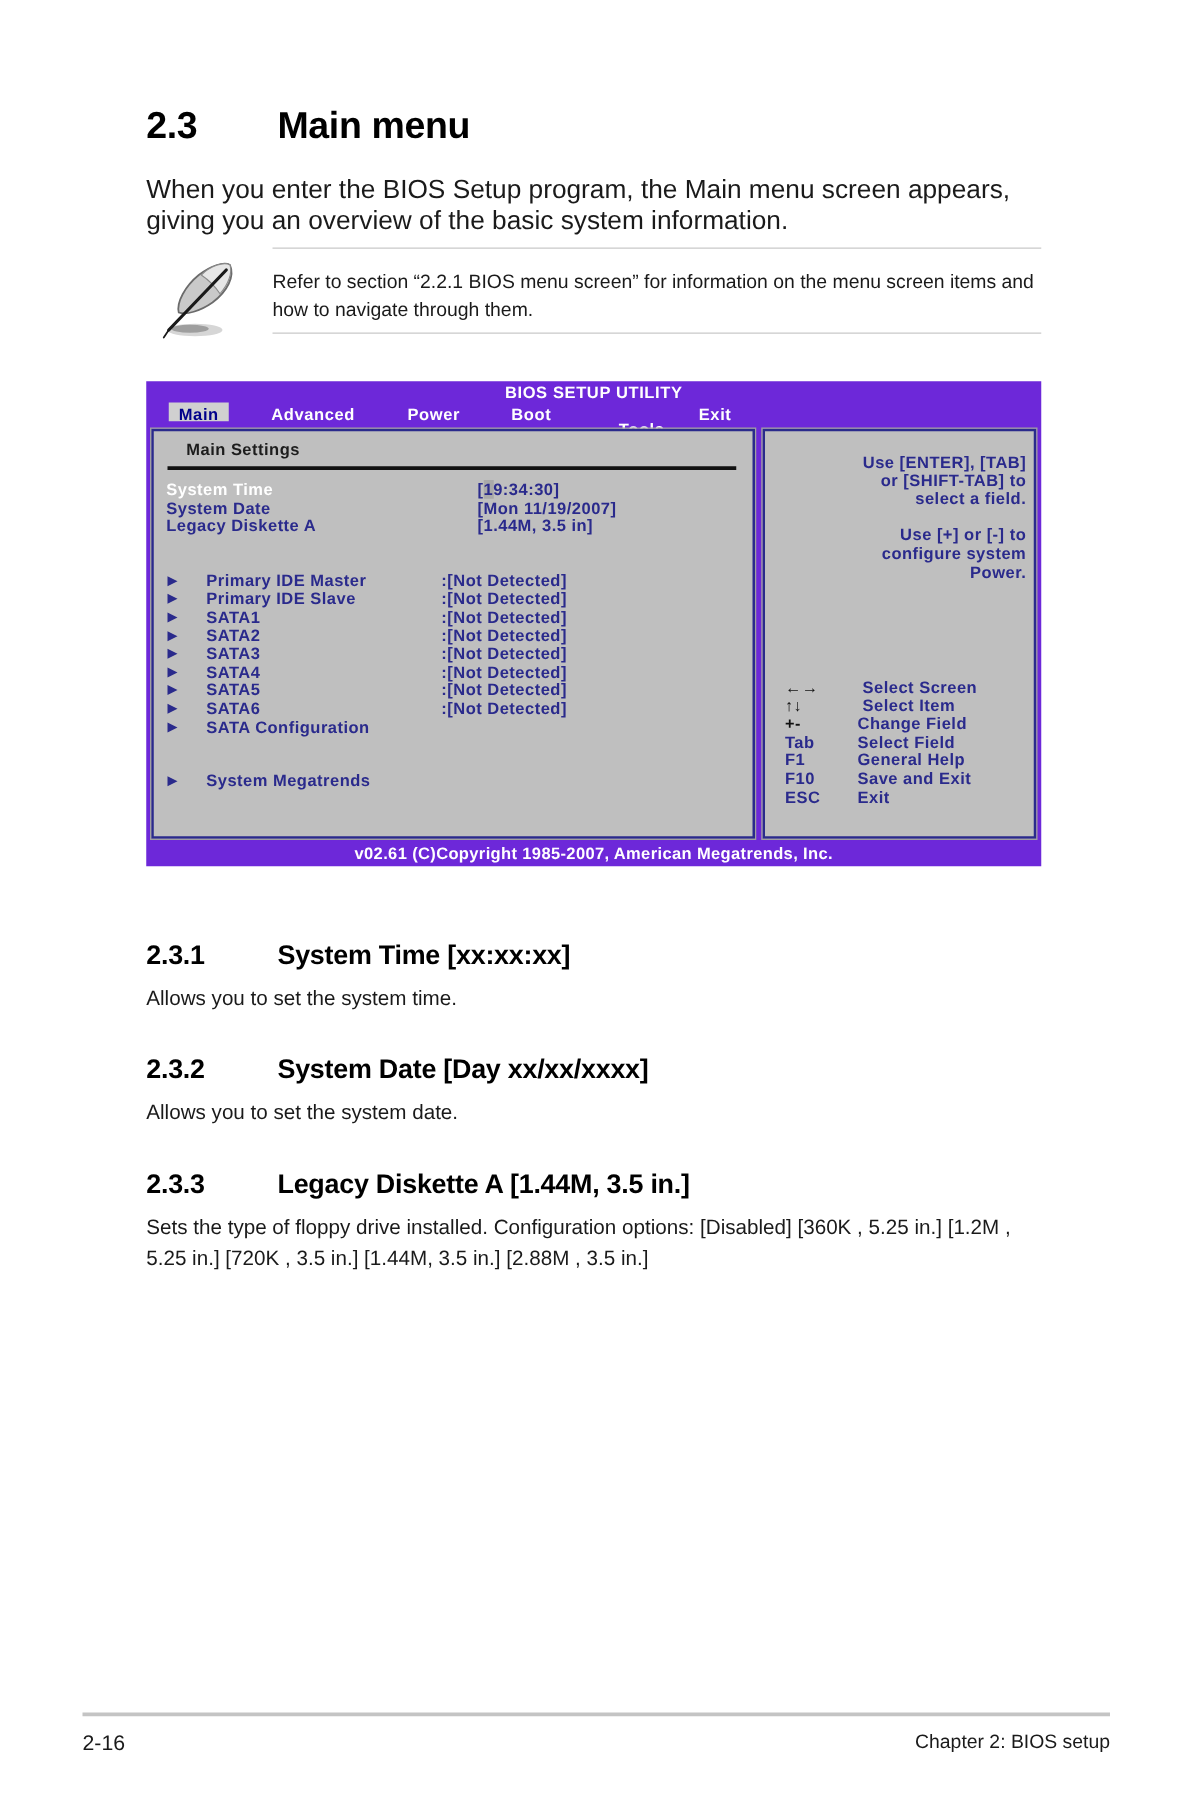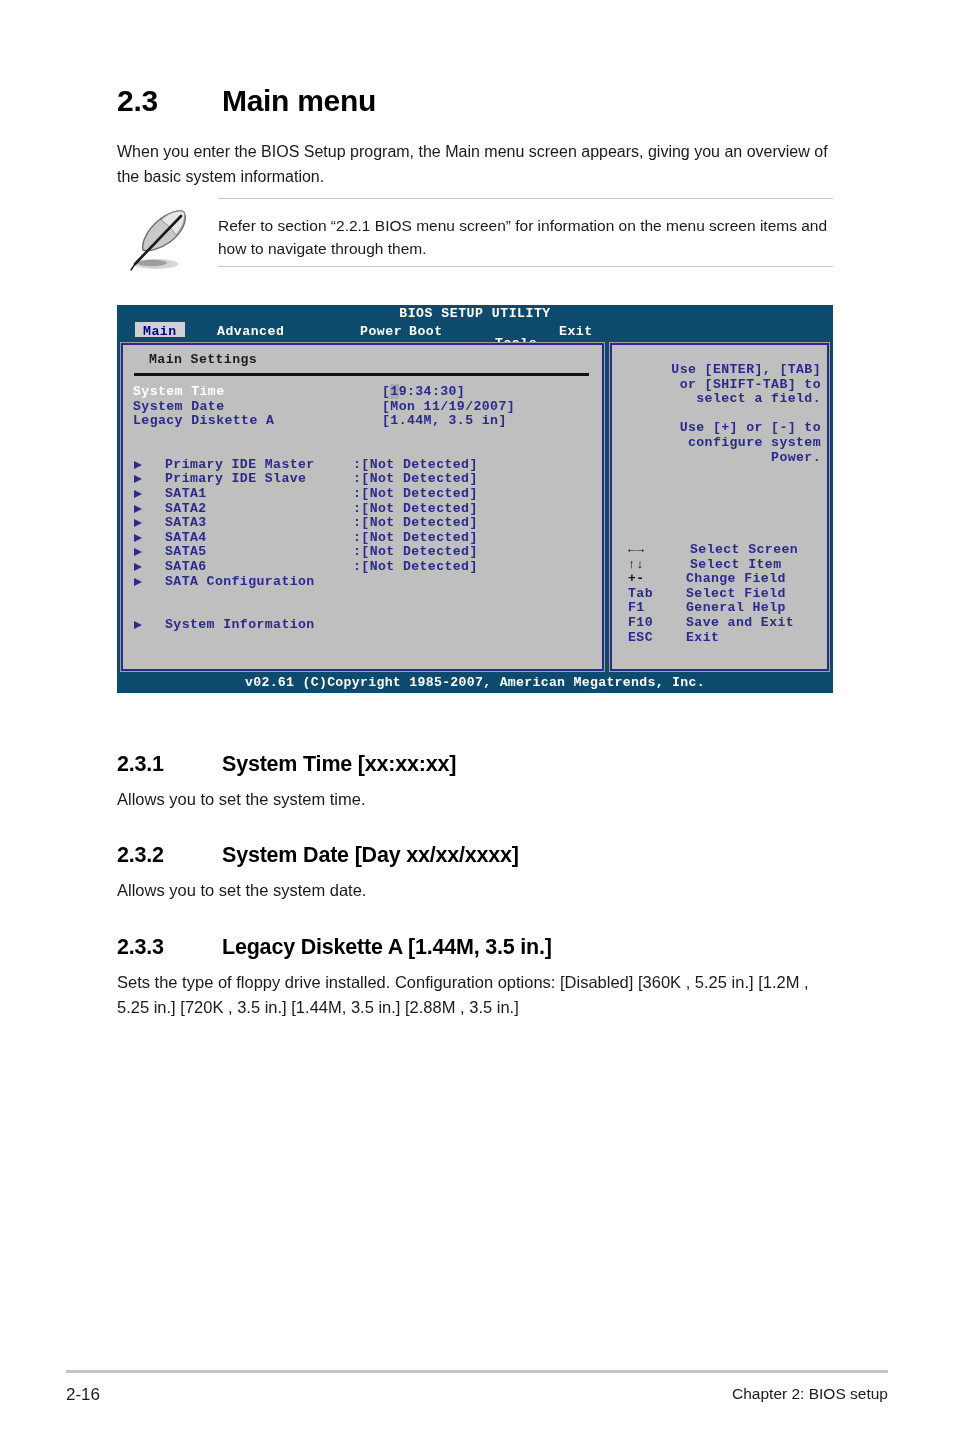--- a/index.html
+++ b/index.html
@@ -34,21 +34,21 @@
     letter-spacing: -0.3px;
     white-space: nowrap;
   }
   .sec-title .num { display: inline-block; width: 105px; }
 
   .intro {
     position: absolute;
     left: 117px;
     top: 139px;
     width: 712px;
-    font-size: 16px;
+    font-size: 21px;
     line-height: 25px;
     color: #1a1a1a;
   }
 
   
   .note {
     position: absolute;
     left: 117px;
     top: 198px;
     width: 716px;
@@ -78,22 +78,22 @@
     color: #1a1a1a;
   }
 
   
   .bios {
     position: absolute;
     left: 117px;
     top: 305px;
     width: 716px;
     height: 388px;
-    background: #0c4a6e;
-    font-family: Liberation Mono, monospace;
+    background: #6d28d9;
+    font-family: Liberation Sans, sans-serif;
     font-size: 13.2px;
     line-height: 14.6px;
     box-sizing: border-box;
   }
   .bios-title {
     position: absolute;
     left: 0; top: 2px;
     width: 100%;
     text-align: center;
     color: #ffffff;
@@ -342,21 +342,21 @@
     </div>
   </div>
 
   <div class="bios">
 
     <div class="bios-title">BIOS SETUP UTILITY</div>
 
     <div class="bios-tabs">
       <div class="bios-tab active" style="left:18px;">Main</div>
       <div class="bios-tab" style="left:100px;">Advanced</div>
-      <div class="bios-tab" style="left:209px;margin-left:34px;">Power</div>
+      <div class="bios-tab" style="left:209px;">Power</div>
       <div class="bios-tab" style="left:292px;">Boot</div>
       <div class="bios-tab" style="left:378px;margin-top:12px;">Tools</div>
       <div class="bios-tab" style="left:442px;">Exit</div>
     </div>
 
     <div class="bios-panels">
 
       <div class="panel panel-left">
         <div class="panel-header">Main Settings</div>
         <div class="panel-rule"></div>
@@ -423,21 +423,21 @@
           <div class="dev-row">
             <span class="tri"></span>
             <span class="name">SATA Configuration</span>
             <span class="val"></span>
           </div>
 
           <div class="spacer-29"></div>
 
           <div class="dev-row">
             <span class="tri"></span>
-            <span class="name">System Information</span>
+            <span class="name">System Megatrends</span>
           </div>
 
         </div>
       </div>
 
       <div class="panel panel-right">
         <div class="help">
           <p>Use [ENTER], [TAB]</p>
           <p>or [SHIFT-TAB] to</p>
           <p>select a field.</p>

